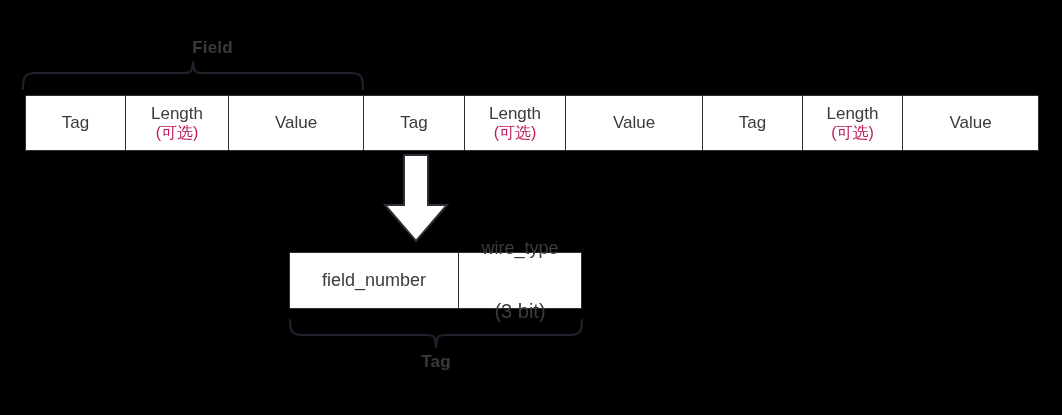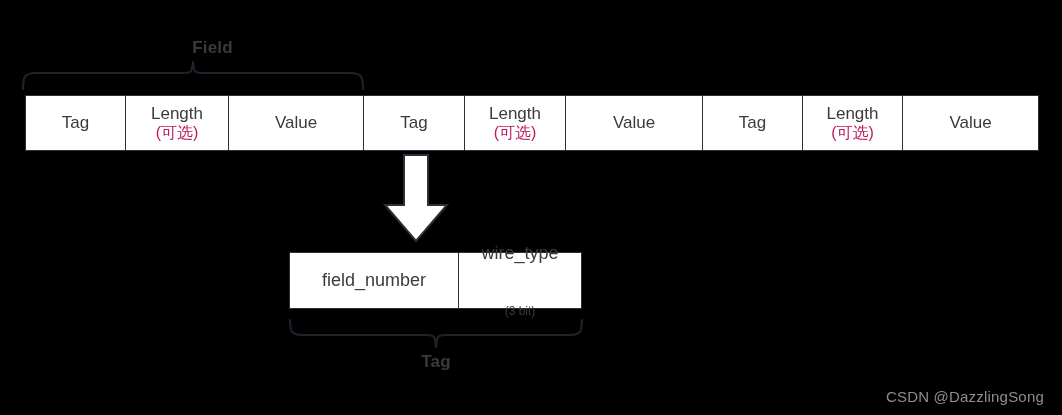--- a/index.html
+++ b/index.html
@@ -128,21 +128,21 @@
     color: #3b3b3b;
     font-size: 18px;
     line-height: 1.2;
     text-align: center;
     padding: 0 4px;
   }
   .tag-cell:last-child {
     border-right: none;
   }
   .tag-sub {
-    font-size: 12px;
+    font-size: 20px;
     color: #3b3b3b;
     line-height: 1.2;
     margin-top: 40px;
   }
 
   
   #watermark {
     position: absolute;
     right: 18px;
     bottom: 10px;
@@ -234,15 +234,14 @@
              C 5 14, 7 17, 18 17
              L 142 17
              C 150 17, 150 19, 151 29
              C 152 19, 152 17, 160 17
              L 284 17
              C 295 17, 297 14, 297 2" fill="none" stroke="#1d222b" stroke-width="2.2" stroke-linecap="round" stroke-linejoin="round"></path>
   </svg>
 
   <div class="bracket-label" id="tag-label">Tag</div>
 
-  <div id="watermark">CSDN @DazzlingSong</div>
 
 </div>
 
 </body></html>

